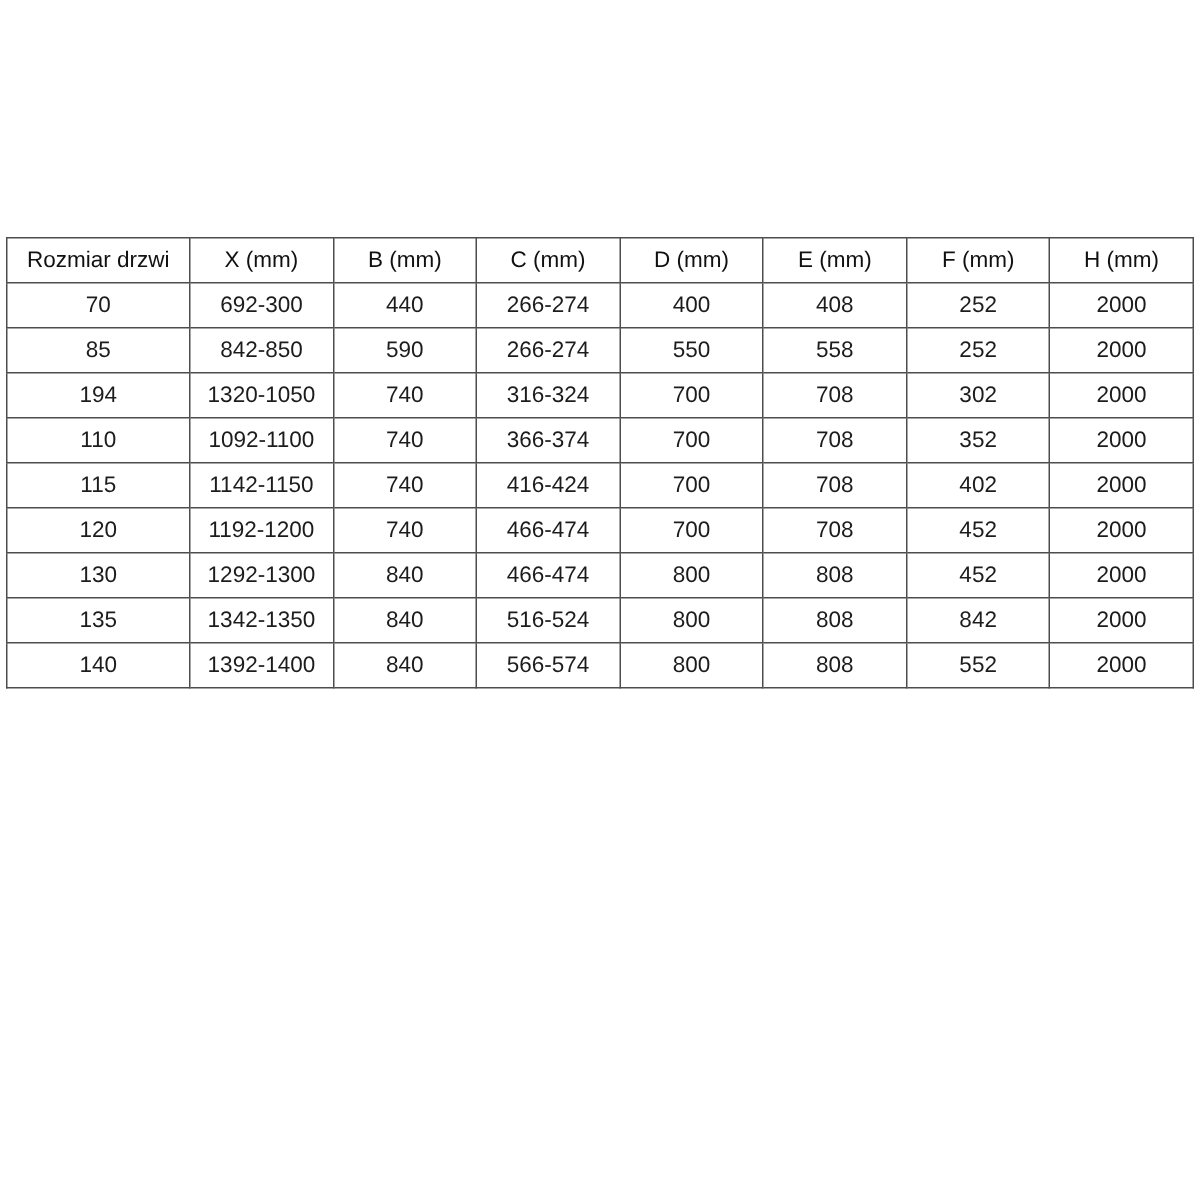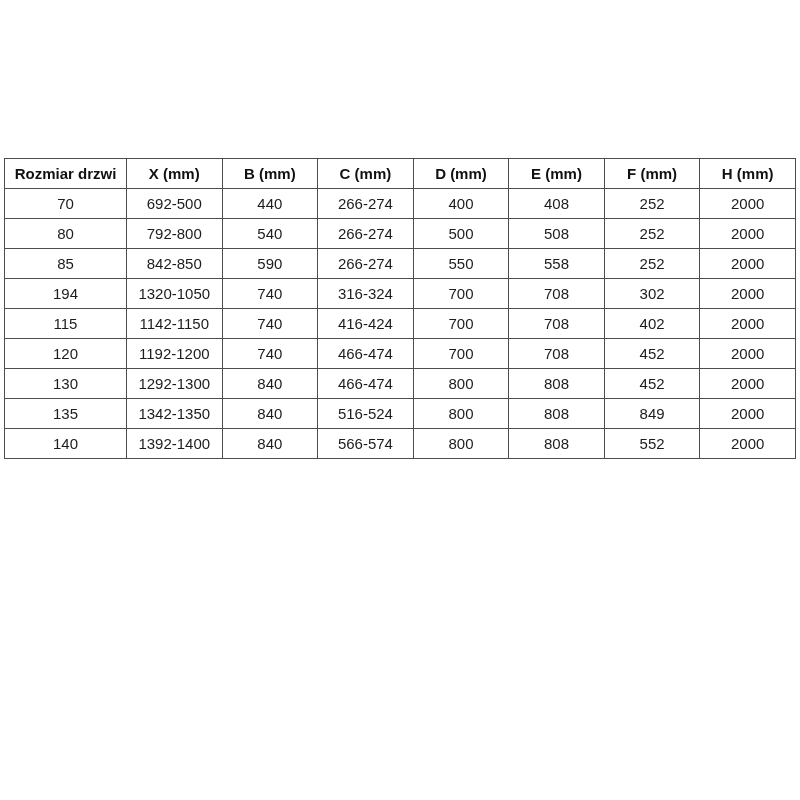--- a/index.html
+++ b/index.html
@@ -32,21 +32,21 @@
     height: 30px;
     text-align: center;
     vertical-align: middle;
     font-size: 15px;
     line-height: 1;
     padding: 0 2px;
     overflow: hidden;
     white-space: nowrap;
   }
   table.size-table th {
-    font-weight: bold;
+    font-weight: normal;
     color: #111111;
   }
   table.size-table td {
     font-weight: normal;
   }
 </style>
 </head>
 <body>
 
 <div class="page">
@@ -69,35 +69,25 @@
           <th>C (mm)</th>
           <th>D (mm)</th>
           <th>E (mm)</th>
           <th>F (mm)</th>
           <th>H (mm)</th>
         </tr>
     </thead>
     <tbody>
         <tr>
           <td>70</td>
-          <td>692-500</td>
+          <td>692-300</td>
           <td>440</td>
           <td>266-274</td>
           <td>400</td>
           <td>408</td>
-          <td>252</td>
-          <td>2000</td>
-        </tr>
-        <tr>
-          <td>80</td>
-          <td>792-800</td>
-          <td>540</td>
-          <td>266-274</td>
-          <td>500</td>
-          <td>508</td>
           <td>252</td>
           <td>2000</td>
         </tr>
         <tr>
           <td>85</td>
           <td>842-850</td>
           <td>590</td>
           <td>266-274</td>
           <td>550</td>
           <td>558</td>
@@ -105,20 +95,30 @@
           <td>2000</td>
         </tr>
         <tr>
           <td>194</td>
           <td>1320-1050</td>
           <td>740</td>
           <td>316-324</td>
           <td>700</td>
           <td>708</td>
           <td>302</td>
+          <td>2000</td>
+        </tr>
+        <tr>
+          <td>110</td>
+          <td>1092-1100</td>
+          <td>740</td>
+          <td>366-374</td>
+          <td>700</td>
+          <td>708</td>
+          <td>352</td>
           <td>2000</td>
         </tr>
         <tr>
           <td>115</td>
           <td>1142-1150</td>
           <td>740</td>
           <td>416-424</td>
           <td>700</td>
           <td>708</td>
           <td>402</td>
@@ -144,21 +144,21 @@
           <td>452</td>
           <td>2000</td>
         </tr>
         <tr>
           <td>135</td>
           <td>1342-1350</td>
           <td>840</td>
           <td>516-524</td>
           <td>800</td>
           <td>808</td>
-          <td>849</td>
+          <td>842</td>
           <td>2000</td>
         </tr>
         <tr>
           <td>140</td>
           <td>1392-1400</td>
           <td>840</td>
           <td>566-574</td>
           <td>800</td>
           <td>808</td>
           <td>552</td>

